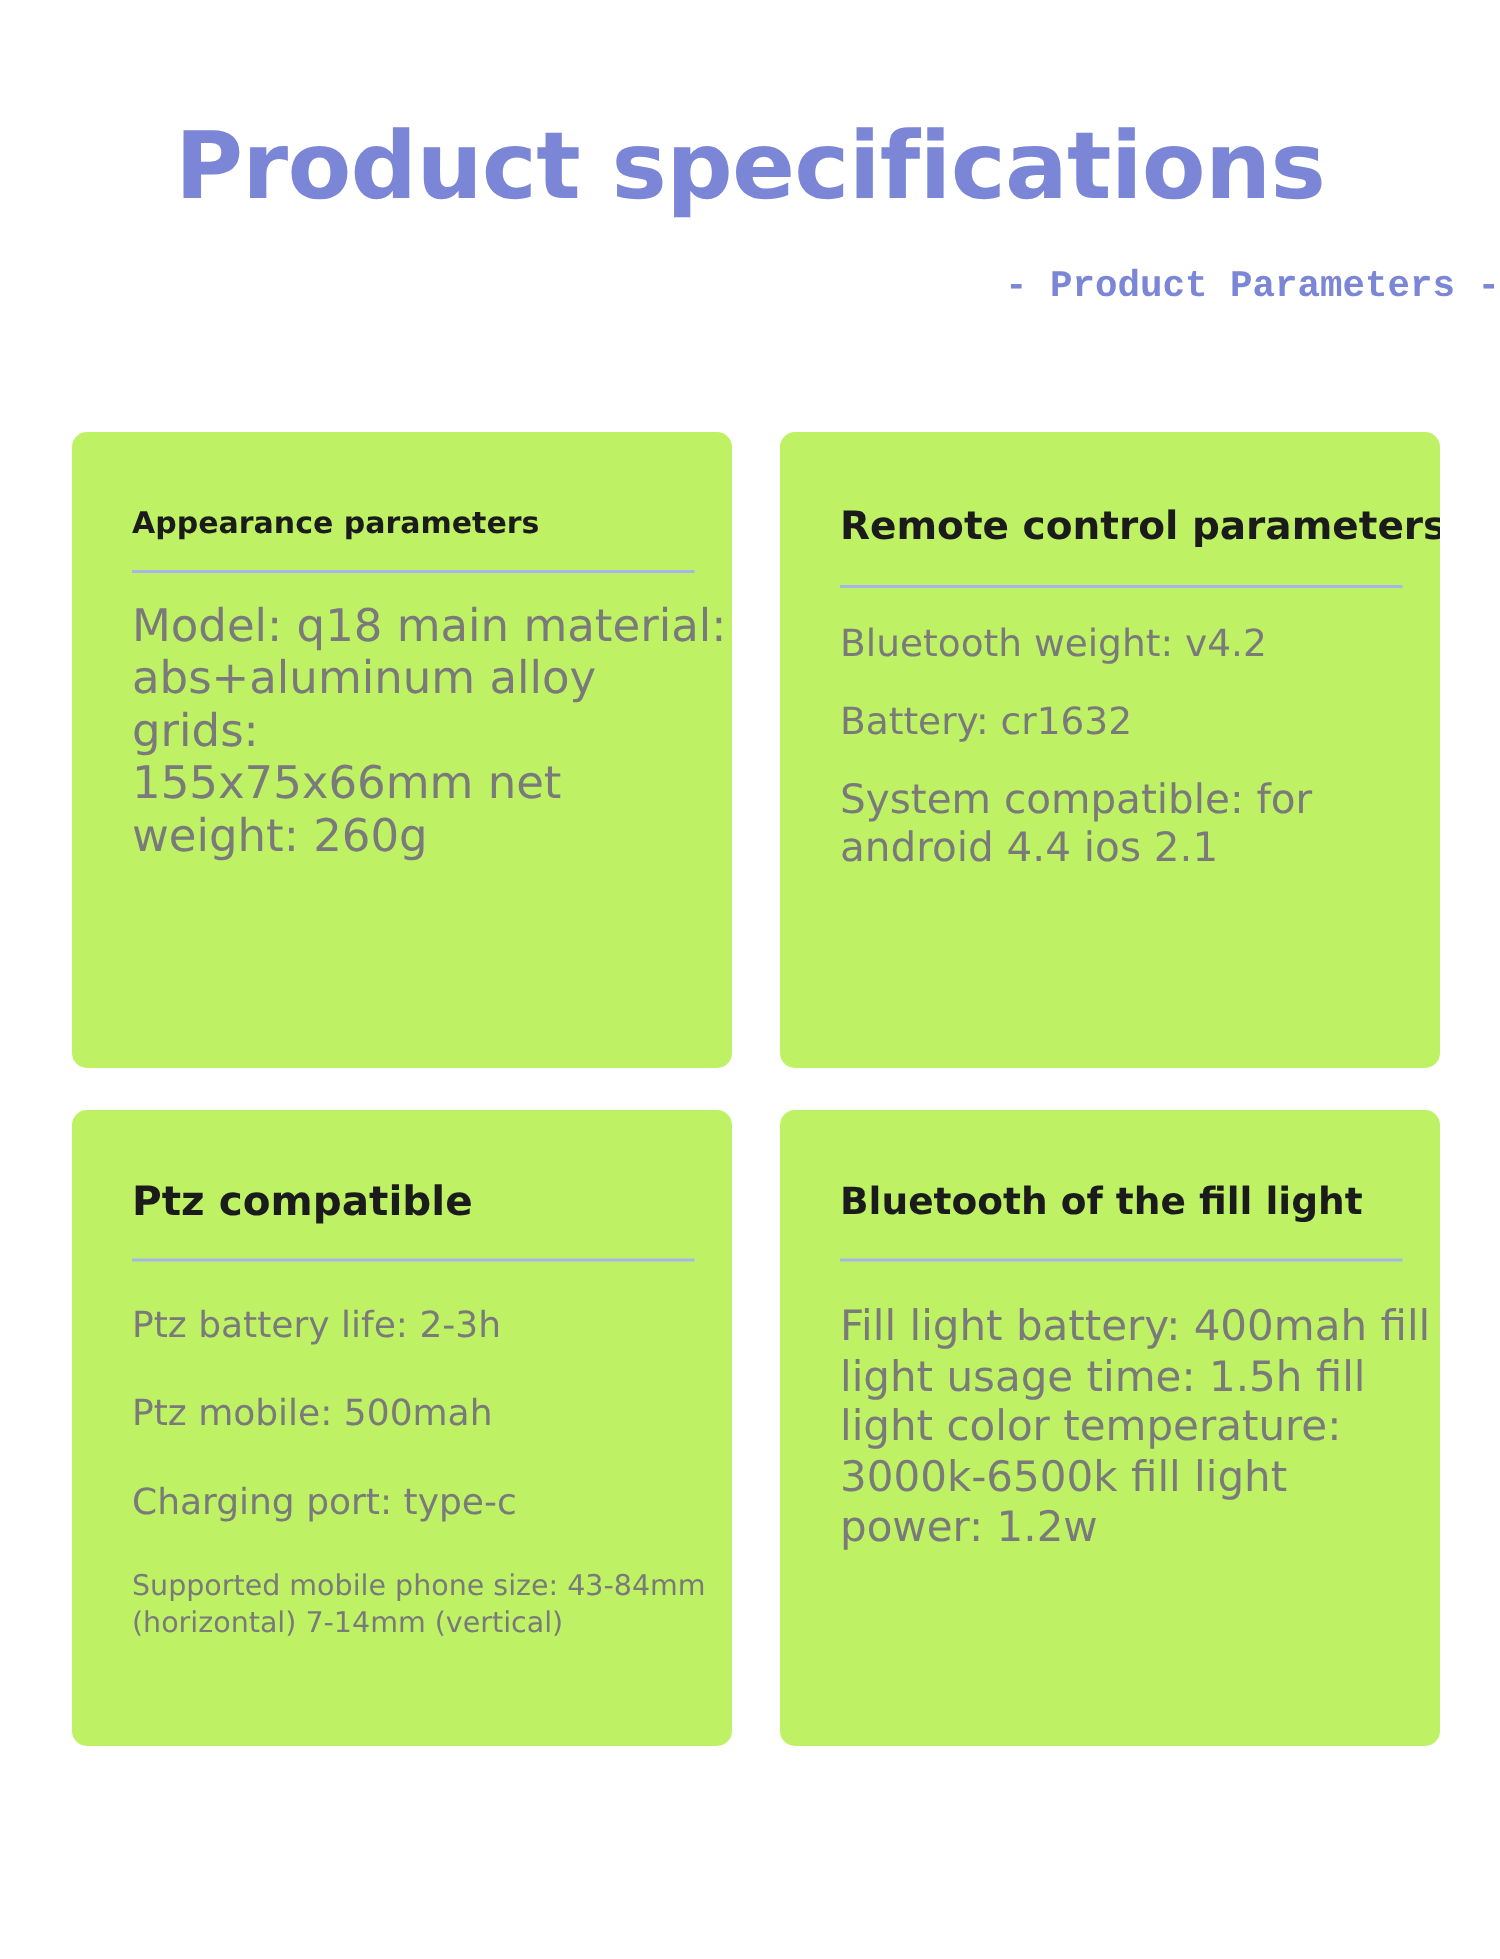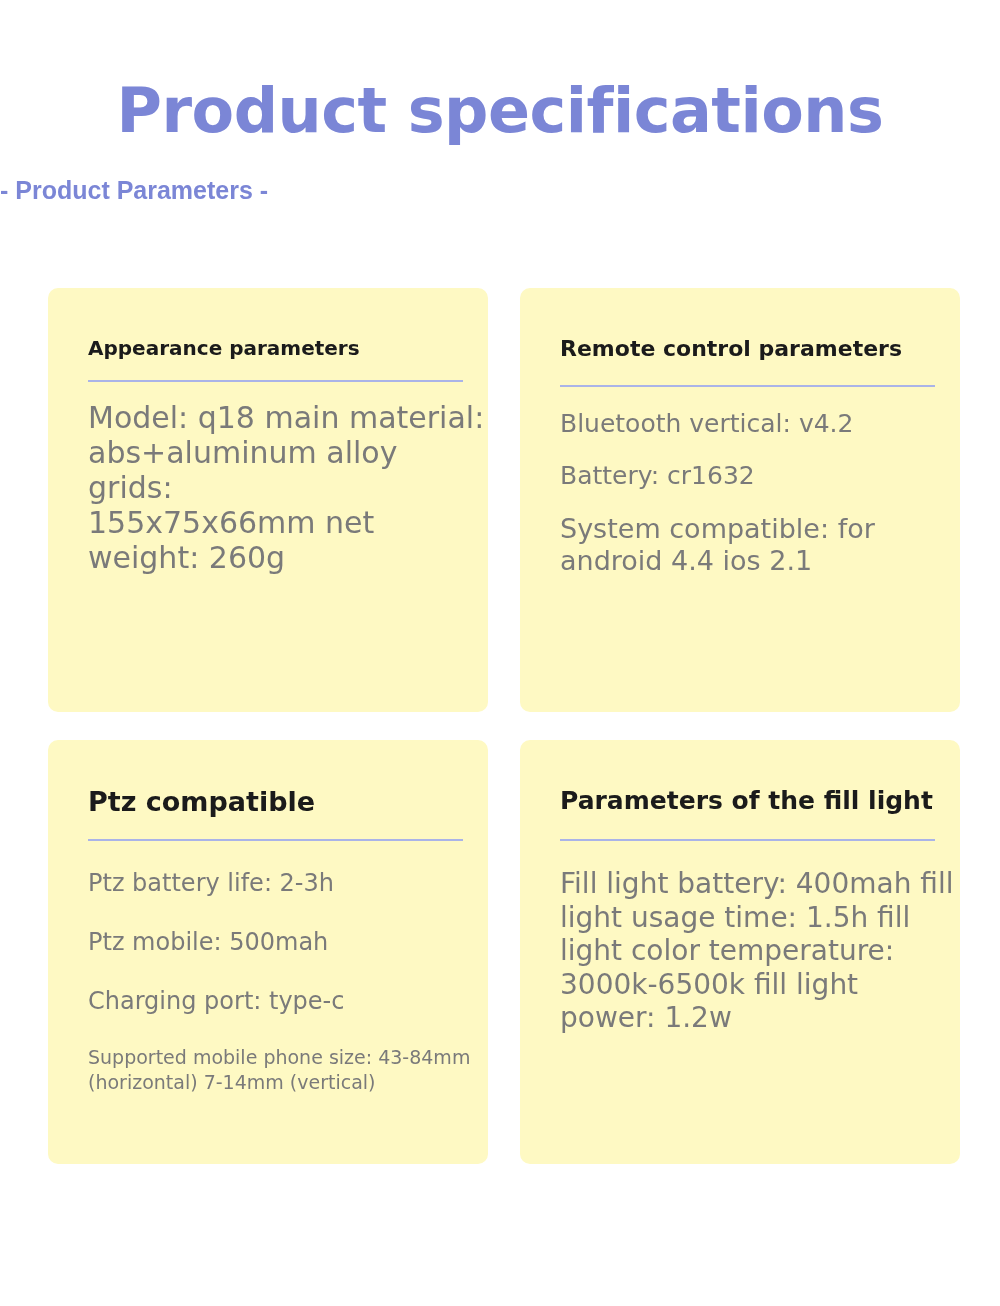--- a/index.html
+++ b/index.html
@@ -26,41 +26,41 @@
     color: #7b86d6;
     font-family: "DejaVu Sans", sans-serif;
     font-weight: bold;
     font-size: 62px;
     letter-spacing: -0.5px;
     line-height: 1;
     margin: 0;
     padding-top: 80px;
   }
   .subtitle {
-    text-align: left;
+    text-align: right;
     color: #7b86d6;
-    font-family: Liberation Sans, sans-serif;
+    font-family: Liberation Mono, monospace;
     font-weight: bold;
     font-size: 25px;
     margin: 0;
     padding-top: 34px;
   }
   .grid {
     position: absolute;
     top: 288px;
     left: 48px;
     width: 920px;
     display: grid;
     grid-template-columns: 440px 440px;
     grid-template-rows: 424px 424px;
     column-gap: 32px;
     row-gap: 28px;
   }
   .card {
-    background: #fef9c3;
+    background: #bef264;
     border-radius: 10px;
     position: relative;
     overflow: hidden;
     padding: 48px 0 0 40px;
   }
   .card-title {
     color: #1b1b1b;
     font-family: "DejaVu Sans", sans-serif;
     font-weight: bold;
     margin: 0;
@@ -85,21 +85,21 @@
     white-space: pre-line;
   }
 
   
   #card-appearance .card-title { font-size: 20px; }
   #card-appearance .card-rule { margin-top: 20px; width: 375px; }
   #card-appearance .spec-list li { font-size: 30px; line-height: 1.17; }
 
   
   #card-remote { padding-left: 40px; }
-  #card-remote .card-title { font-size: 22px; }
+  #card-remote .card-title { font-size: 26px; }
   #card-remote .card-rule { width: 375px; margin-top: 24px; margin-bottom: 22px; }
   #card-remote .spec-list li { font-size: 25px; line-height: 1.2; margin-bottom: 22px; }
   #card-remote .spec-list li:last-child { font-size: 27px; margin-bottom: 0; }
 
   
   #card-ptz { padding-top: 46px; }
   #card-ptz .card-title { font-size: 27px; }
   #card-ptz .card-rule { width: 375px; margin-top: 22px; margin-bottom: 28px; }
   #card-ptz .spec-list li { font-size: 24px; line-height: 1.2; margin-bottom: 30px; }
   #card-ptz .spec-list li:last-child { font-size: 19px; line-height: 1.3; margin-bottom: 0; }
@@ -127,39 +127,39 @@
         <li>Model: q18 main material:
 abs+aluminum alloy grids:
 155x75x66mm net weight: 260g</li>
       </ul>
     </div>
 
     <div class="card" id="card-remote">
       <div class="card-title">Remote control parameters</div>
       <div class="card-rule"></div>
       <ul class="spec-list">
-        <li>Bluetooth vertical: v4.2</li>
+        <li>Bluetooth weight: v4.2</li>
         <li>Battery: cr1632</li>
         <li>System compatible: for android 4.4 ios 2.1</li>
       </ul>
     </div>
 
     <div class="card" id="card-ptz">
       <div class="card-title">Ptz compatible</div>
       <div class="card-rule"></div>
       <ul class="spec-list">
         <li>Ptz battery life: 2-3h</li>
         <li>Ptz mobile: 500mah</li>
         <li>Charging port: type-c</li>
         <li>Supported mobile phone size: 43-84mm (horizontal) 7-14mm (vertical)</li>
       </ul>
     </div>
 
     <div class="card" id="card-fill">
-      <div class="card-title">Parameters of the fill light</div>
+      <div class="card-title">Bluetooth of the fill light</div>
       <div class="card-rule"></div>
       <ul class="spec-list">
         <li>Fill light battery: 400mah fill light usage time: 1.5h fill light color temperature: 3000k-6500k fill light power: 1.2w</li>
       </ul>
     </div>
 
   </div>
 </div>
 
 </body></html>

